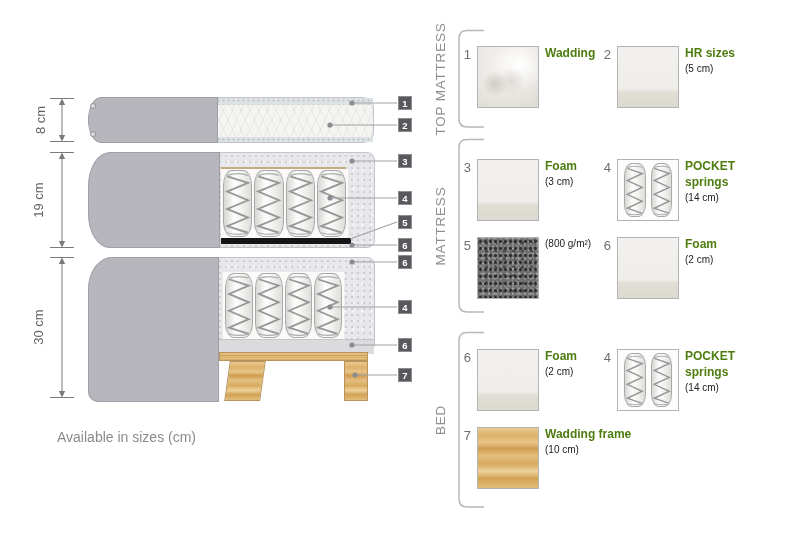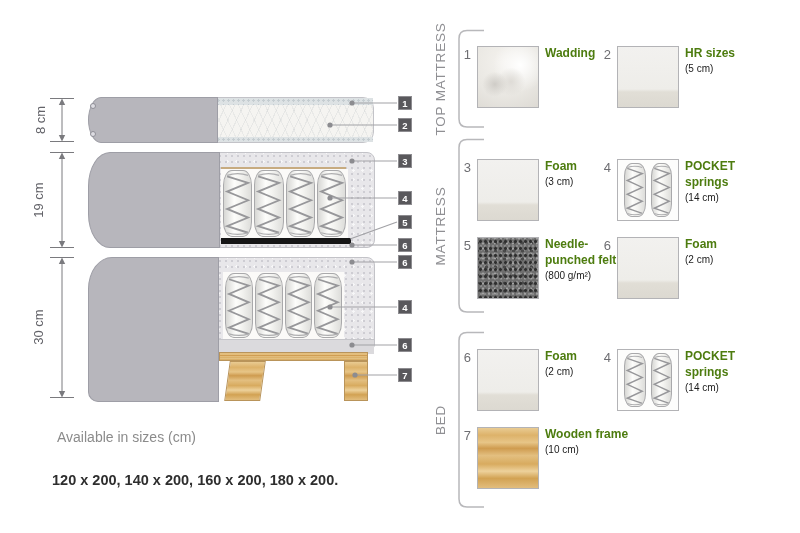--- a/index.html
+++ b/index.html
@@ -278,21 +278,20 @@
     </div>
     <div class="lbl">
         <div class="nm">POCKET springs</div>
       <div class="sp">(14 cm)</div>
       </div>
   </div>
   <div class="item" style="left:458px;top:237px;">
     <span class="num">5</span>
     <div class="swatch sw-felt"></div>
     <div class="lbl">
-        <div class="nm">Needle-punched felt</div>
       <div class="sp">(800 g/m²)</div>
       </div>
   </div>
   <div class="item" style="left:598px;top:237px;">
     <span class="num">6</span>
     <div class="swatch sw-foam"></div>
     <div class="lbl">
         <div class="nm">Foam</div>
       <div class="sp">(2 cm)</div>
       </div>
@@ -326,21 +325,20 @@
     </div>
     <div class="lbl">
         <div class="nm">POCKET springs</div>
       <div class="sp">(14 cm)</div>
       </div>
   </div>
   <div class="item" style="left:458px;top:427px;">
     <span class="num">7</span>
     <div class="swatch sw-wood"></div>
     <div class="lbl wide">
-        <div class="nm">Wooden frame</div>
+        <div class="nm">Wadding frame</div>
       <div class="sp">(10 cm)</div>
       </div>
   </div>
 
   <div class="sizes-title">Available in sizes (cm)</div>
-  <div class="sizes-list">120 x 200, 140 x 200, 160 x 200, 180 x 200.</div>
 
 </div>
 
 </body></html>

